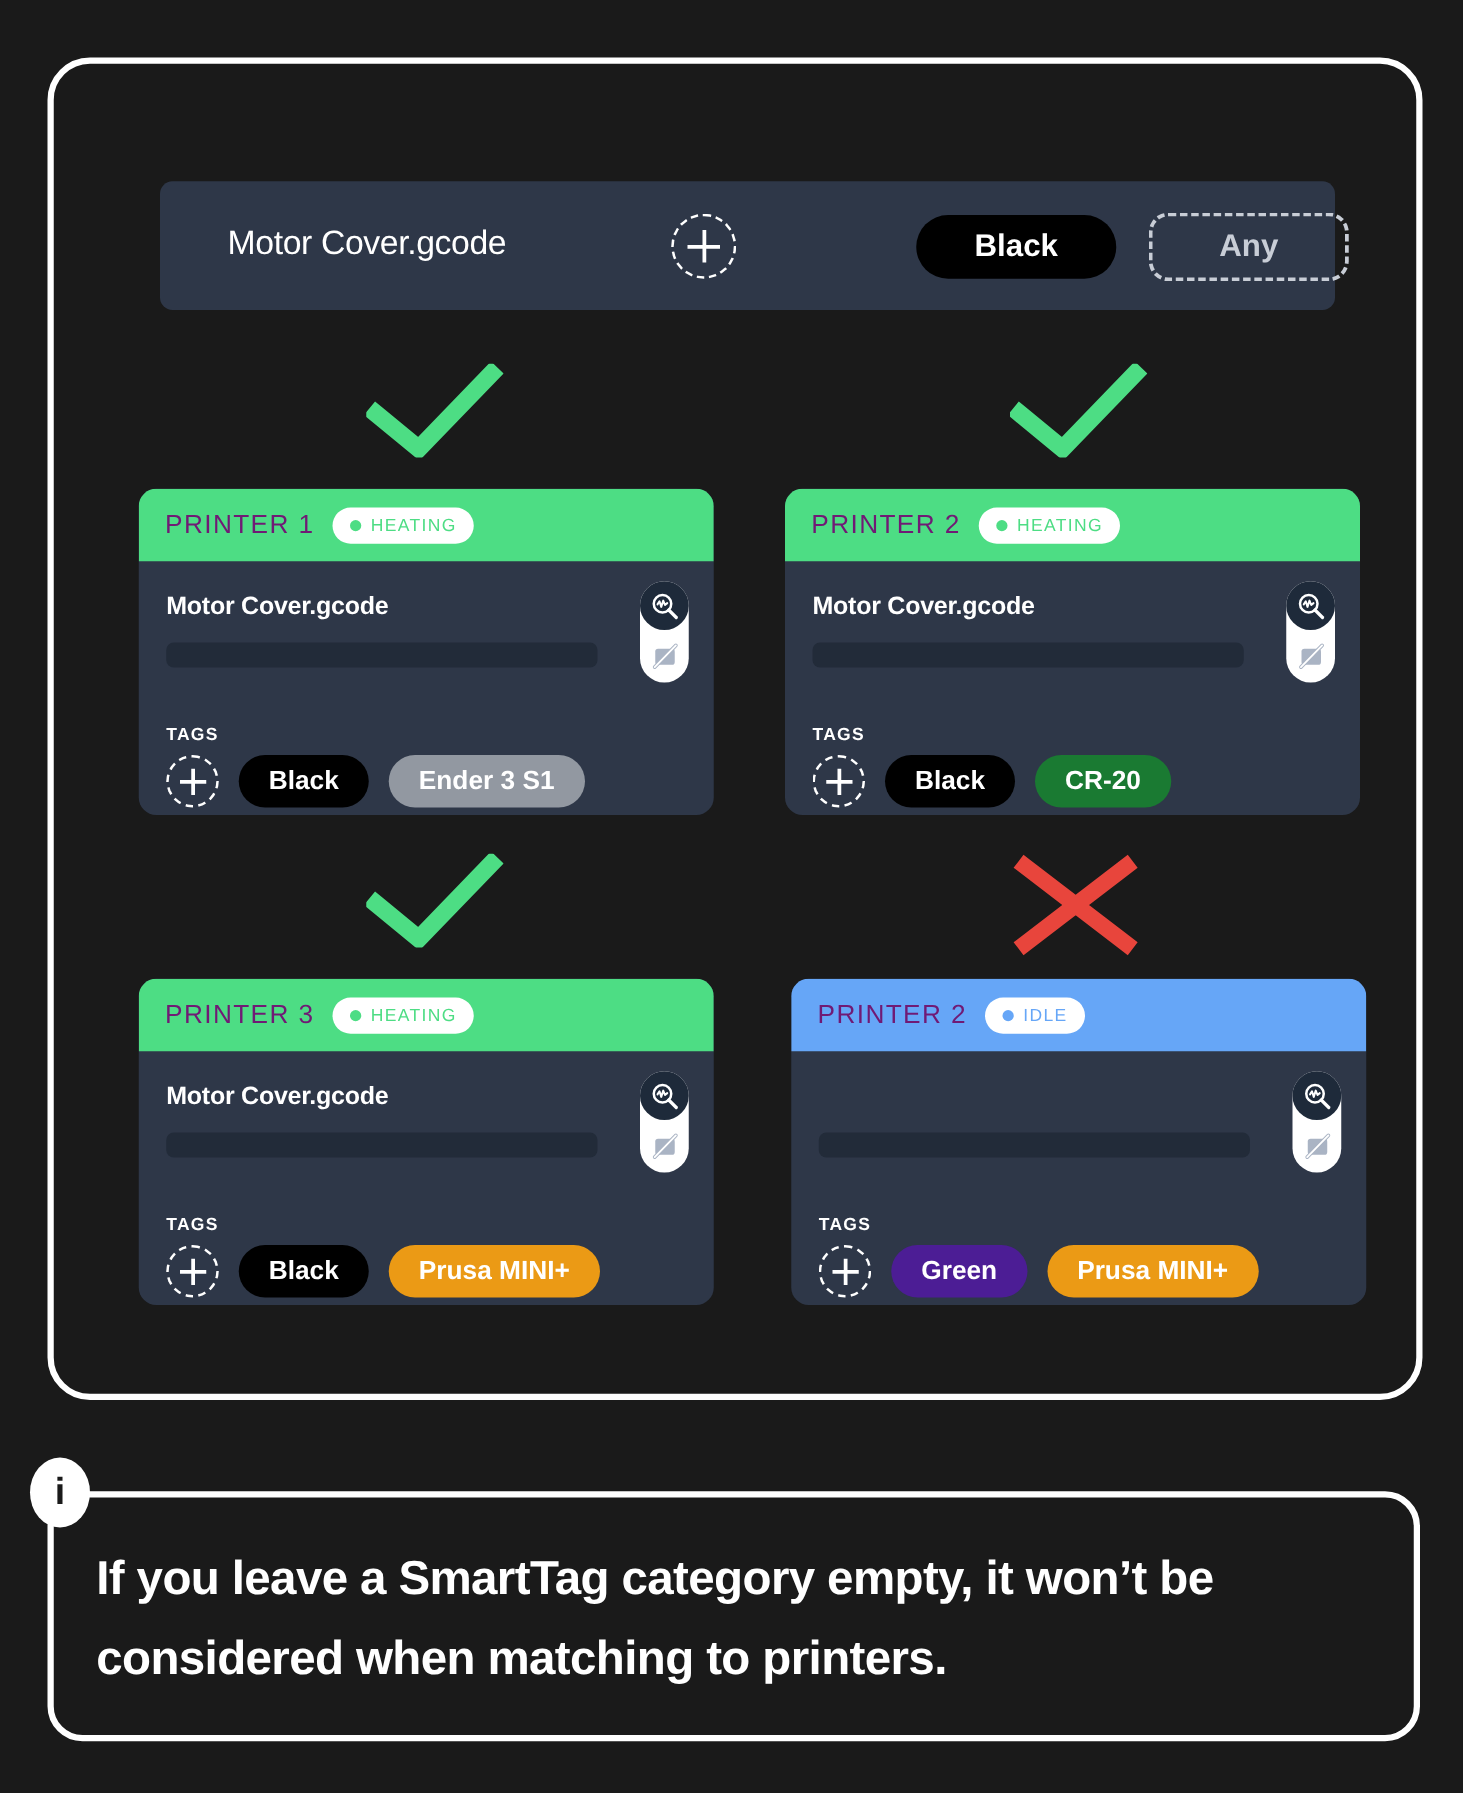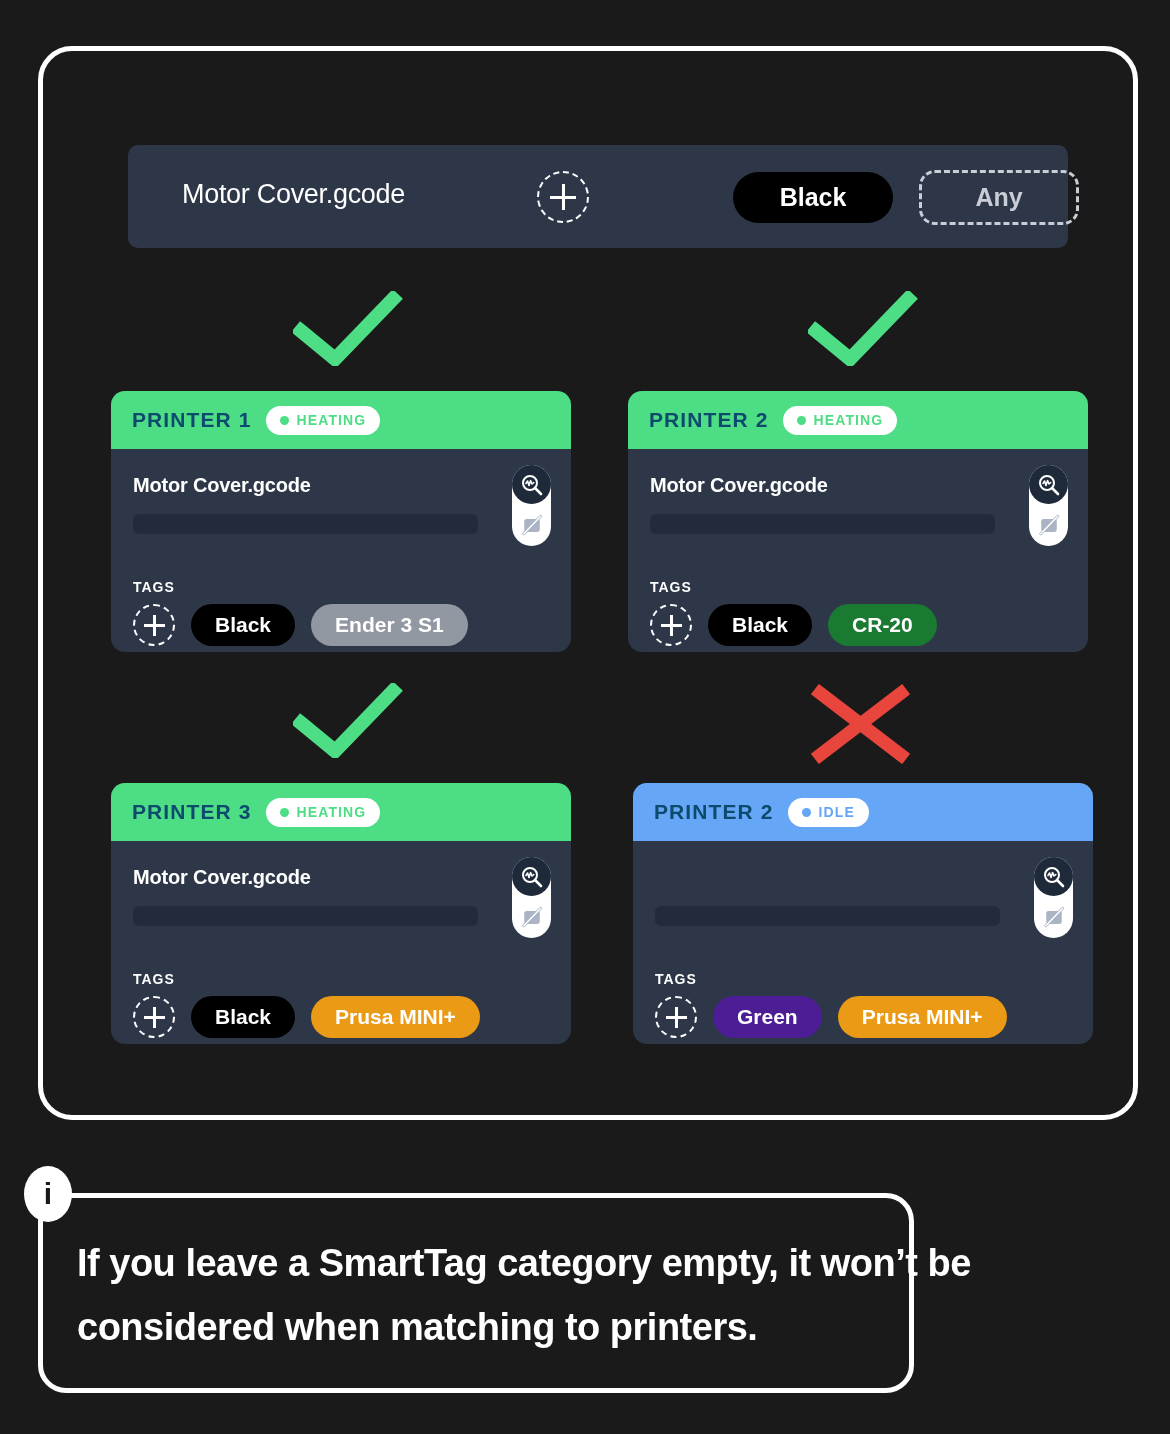--- a/index.html
+++ b/index.html
@@ -145,44 +145,44 @@
     height: 58px;
     display: flex;
     align-items: center;
     padding-left: 21px;
     gap: 14px;
   }
   .head-green { background: #4ddd84; }
   .head-blue  { background: #66a6f7; }
 
   .card-head .pname {
-    color: #0c4a6e;
+    color: #701a75;
     font-size: 21px;
-    font-weight: 700;
+    font-weight: 400;
     letter-spacing: 1.1px;
     white-space: nowrap;
   }
   .status-badge {
     background: #ffffff;
     border-radius: 999px;
     height: 29px;
     display: flex;
     align-items: center;
     gap: 8px;
     padding: 0 14px;
   }
   .status-dot {
     width: 9px; height: 9px; border-radius: 50%;
     display: block;
   }
   .dot-green { background: #4ddd84; }
   .dot-blue  { background: #66a6f7; }
   .status-text {
     font-size: 14px;
-    font-weight: 700;
+    font-weight: 400;
     letter-spacing: 1.1px;
     white-space: nowrap;
   }
   .text-green { color: #4ddd84; }
   .text-blue  { color: #66a6f7; }
 
   .card-body {
     position: relative;
     height: 203px;
   }
@@ -269,21 +269,21 @@
     display: flex;
     align-items: center;
     justify-content: center;
   }
 
   
   .info-box {
     position: absolute;
     left: 38px;
     top: 1193px;
-    width: 876px;
+    width: 1098px;
     height: 200px;
     border: 5px solid #ffffff;
     border-radius: 28px;
     background: #1a1a1a;
     padding-left: 48px;
   }
   .info-text {
     position: absolute;
     left: 34px;
     top: 33px;

